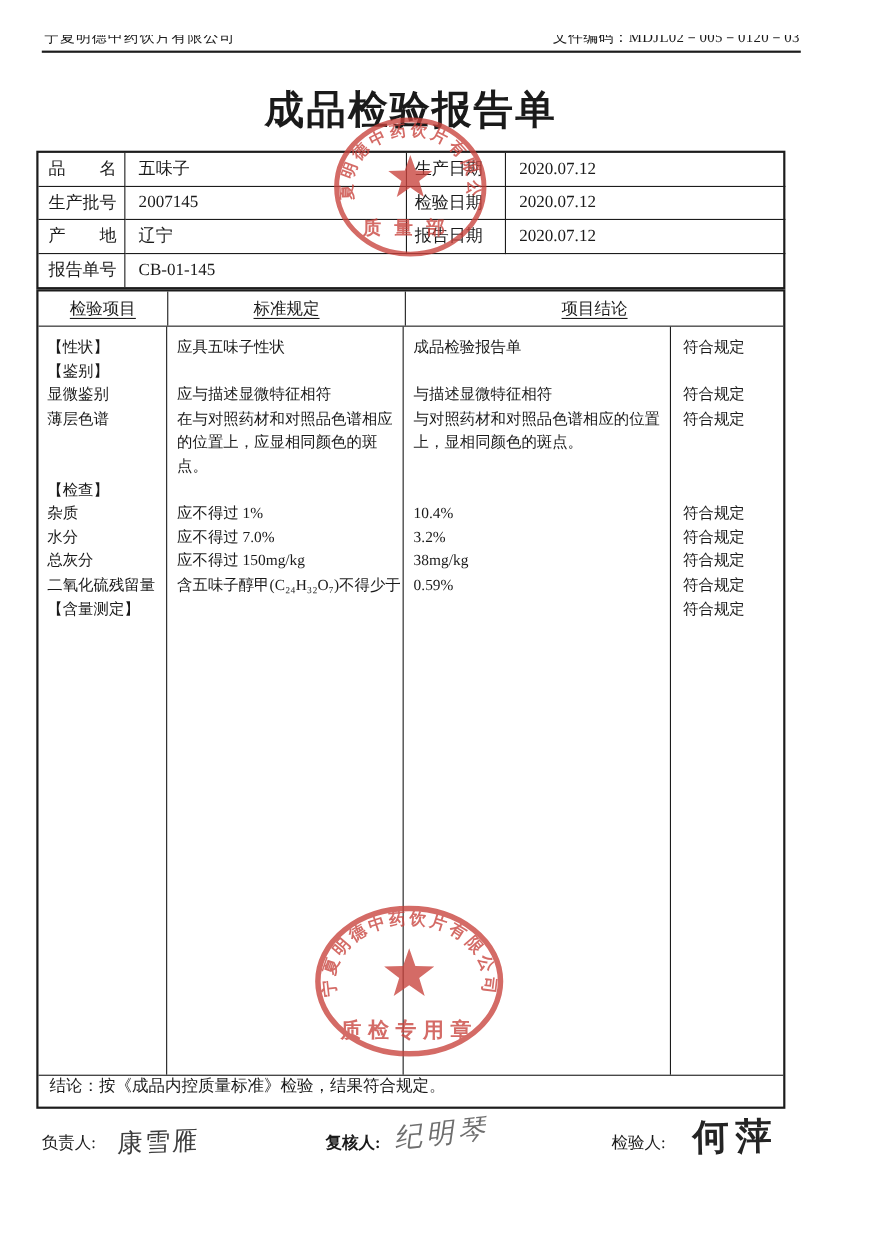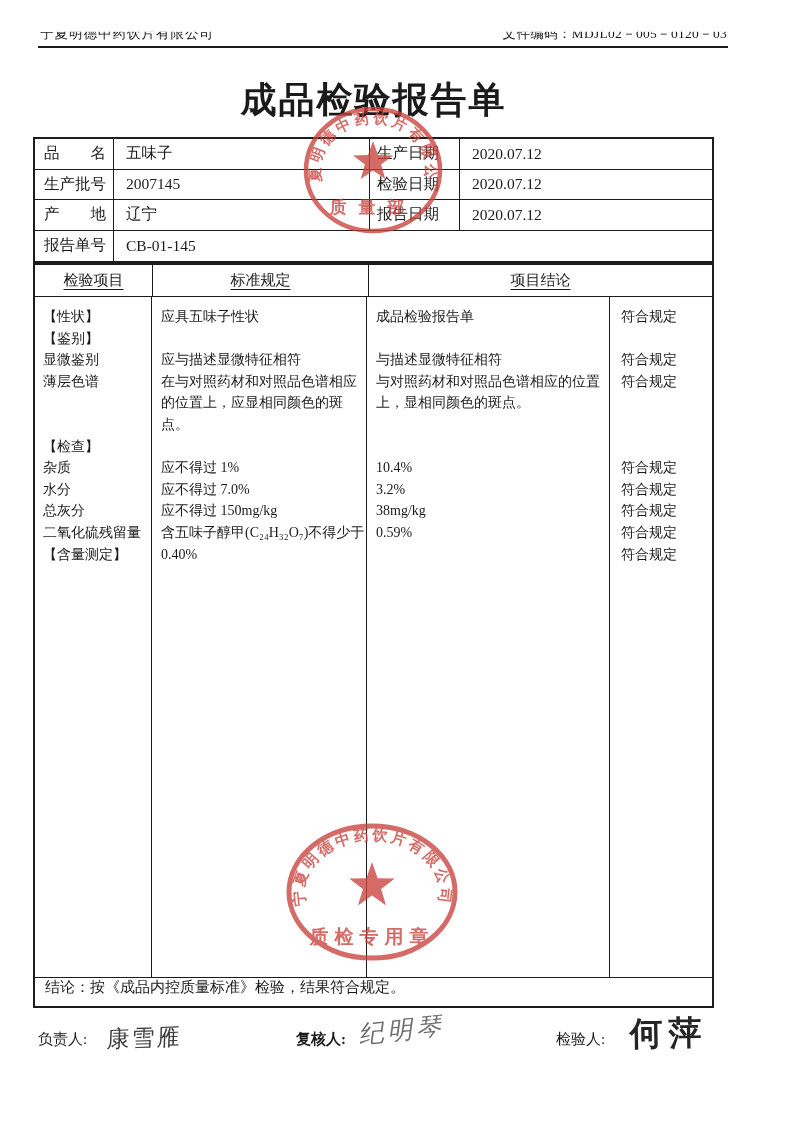--- a/index.html
+++ b/index.html
@@ -134,21 +134,20 @@
         <div class="line"></div>
         <div class="line">应与描述显微特征相符</div>
         <div class="line">在与对照药材和对照品色谱相应</div>
         <div class="line">的位置上，应显相同颜色的斑</div>
         <div class="line">点。</div>
         <div class="line"></div>
         <div class="line">应不得过 1%</div>
         <div class="line">应不得过 7.0%</div>
         <div class="line">应不得过 150mg/kg</div>
         <div class="line">含五味子醇甲(C₂₄H₃₂O₇)不得少于</div>
-        <div class="line">0.40%</div>
       </div>
       <div class="col c3 br">
         <div class="line">成品检验报告单</div>
         <div class="line"></div>
         <div class="line">与描述显微特征相符</div>
         <div class="line">与对照药材和对照品色谱相应的位置</div>
         <div class="line">上，显相同颜色的斑点。</div>
         <div class="line"></div>
         <div class="line"></div>
         <div class="line">10.4%</div>

